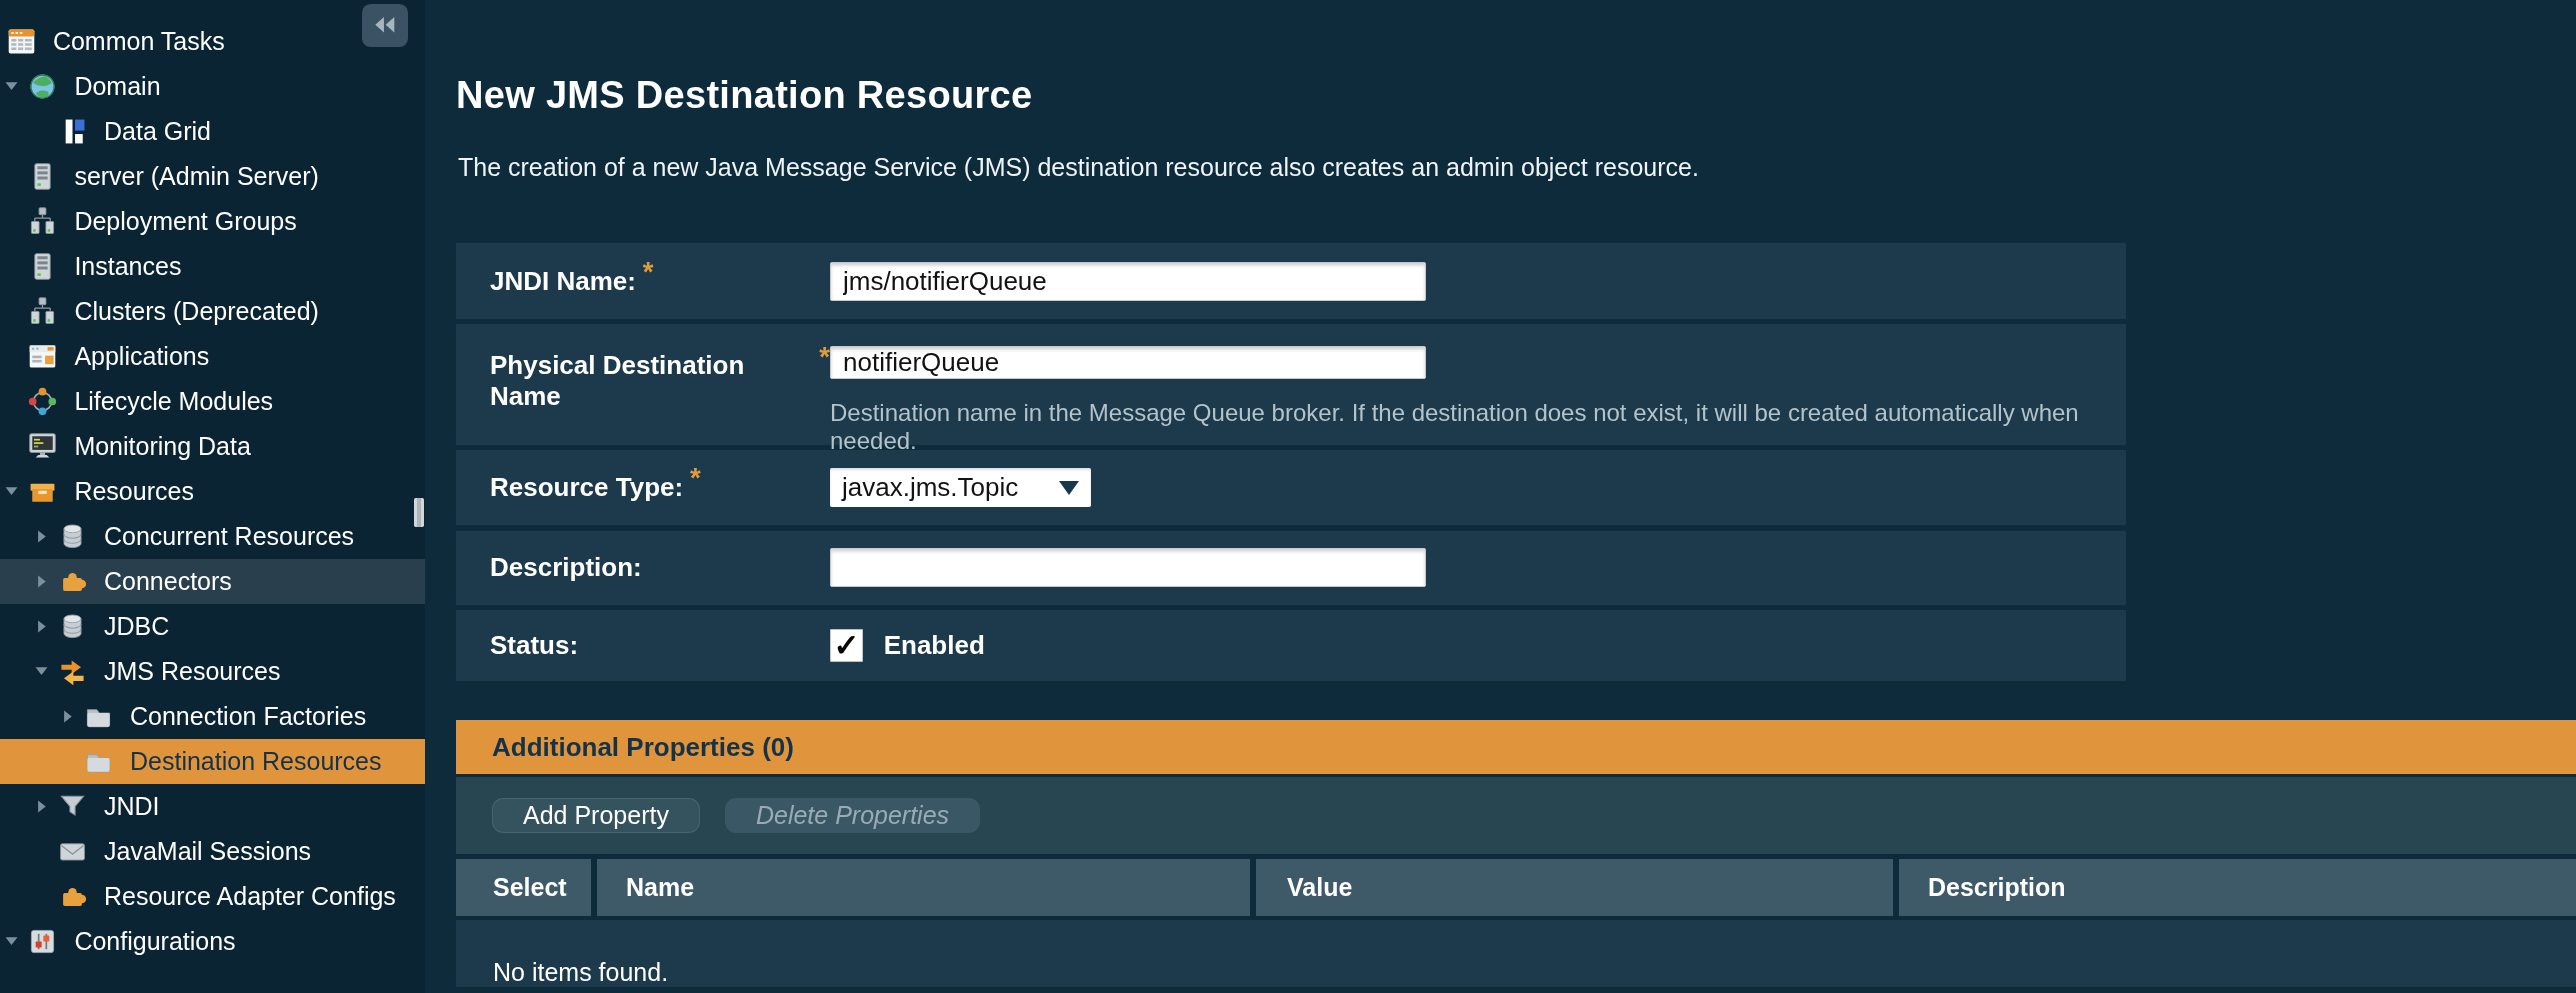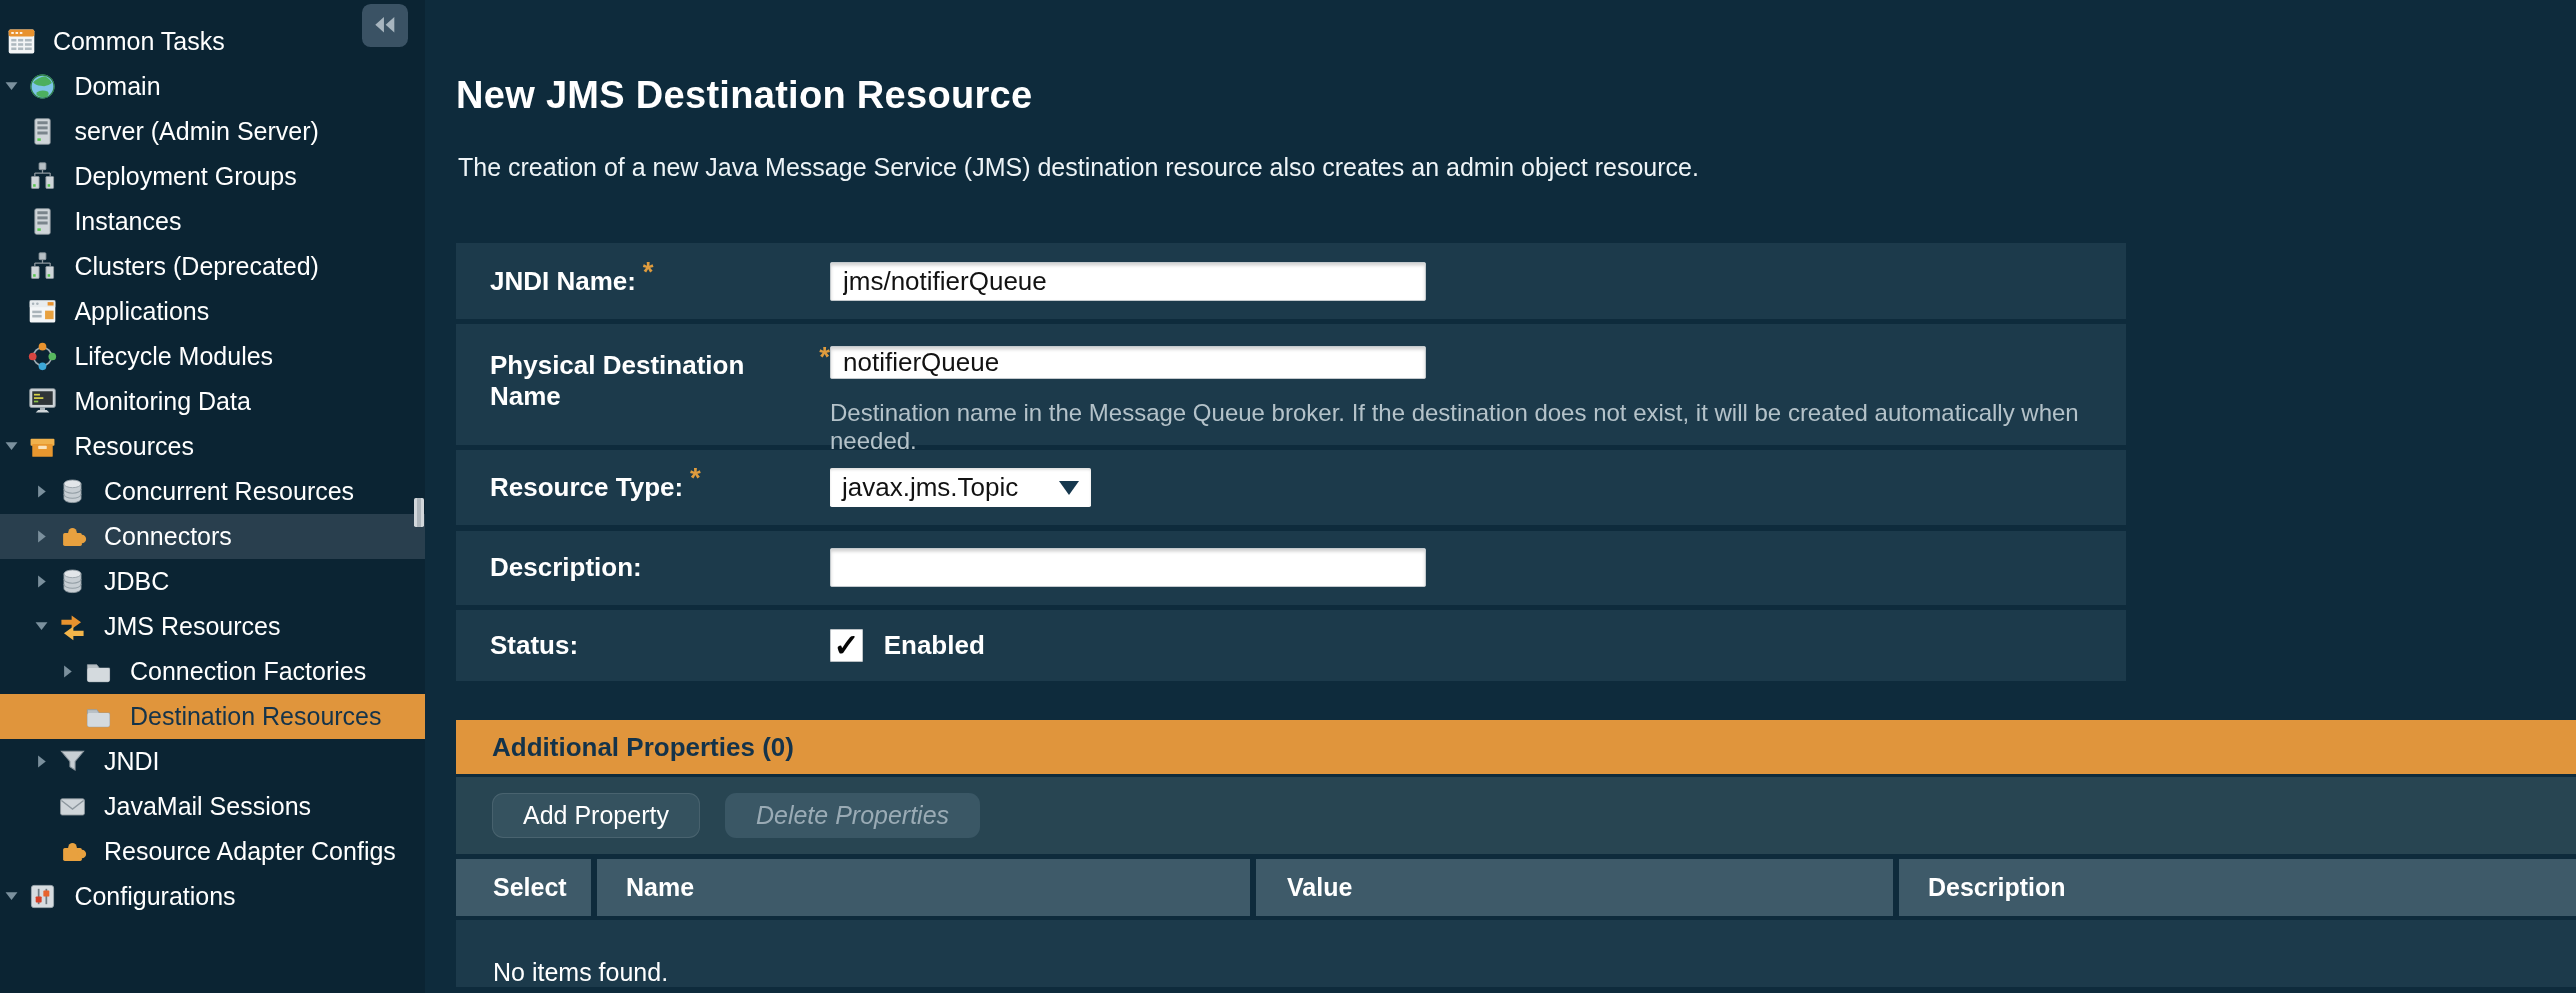--- a/index.html
+++ b/index.html
@@ -51,21 +51,21 @@
     border-top:14.6px solid #16384e;margin-left:17px;}
   .checkbox{width:33px;height:33px;background:#ffffff;border-radius:1.7px;cursor:pointer;flex:none;
     display:flex;align-items:center;justify-content:center;color:#050505;font-size:31px;font-weight:bold;
     box-shadow:inset 0 0 0 0.9px #b9bfc3;}
   .cb-label{margin-left:20.7px;color:#ffffff;font-weight:bold;font-size:26px;}
   
   .props{position:absolute;left:31px;top:698px;right:0;border-radius:25px;}
   .obar{height:54px;background:#e0953c;display:flex;align-items:center;padding-left:36px;}
   .obar span{color:#14334a;font-weight:bold;font-size:26px;}
   .ptoolbar{margin-top:2.6px;height:77px;background:#284552;display:flex;align-items:center;padding-left:36px;}
-  .btn{height:45px;border:none;border-radius:11.2px;padding:0 31px;margin-right:25px;cursor:pointer;
+  .btn{height:35px;border:none;border-radius:11.2px;padding:0 31px;margin-right:25px;cursor:pointer;
     font-family:"Liberation Sans",sans-serif;font-size:25px;}
   .btn.primary{background:#35525f;color:#ffffff;box-shadow:inset 0 0 0 0.9px rgba(255,255,255,.10);}
   .btn.disabled{background:#3a5765;color:#9aabb5;font-style:italic;cursor:default;}
   .thead{margin-top:5.2px;height:57px;display:flex;justify-content:flex-end;}
   .th{background:#3e5a69;color:#ffffff;font-weight:bold;font-size:25px;display:flex;align-items:center;
     box-sizing:border-box;margin-right:6px;}
   .th-0{width:135px;padding-left:37px;}
   .th-1{width:653px;padding-left:29px;}
   .th-2{width:637px;padding-left:31px;}
   .th-3{flex:1;padding-left:29px;margin-right:0;}
@@ -109,20 +109,31 @@
         <span class="ticon">
           <svg width="29" height="29" viewBox="0 0 34 34">
             <circle cx="17" cy="17" r="14" fill="#7ec4e8"></circle>
             <path d="M6 12 Q12 6 20 5 Q26 8 28 13 Q22 18 15 16 Q9 16 6 12Z" fill="#4caf5f"></path>
             <path d="M10 24 Q16 20 23 23 Q26 26 22 29 Q15 31 10 27Z" fill="#4caf5f"></path>
             <circle cx="17" cy="17" r="13.5" fill="none" stroke="#2e7d43" stroke-width="1.5"></circle>
           </svg>
         </span>
         <span class="tlabel">Domain</span>
       </div>
+      <div class="trow lvl1">
+        <span class="exp"></span>
+        <span class="ticon">
+          <svg width="29" height="29" viewBox="0 0 34 34">
+            <rect x="9" y="3" width="8" height="28" fill="#fff"></rect>
+            <rect x="20" y="3" width="11" height="13" fill="#3b6fd4"></rect>
+            <rect x="20" y="20" width="9" height="11" fill="#fff"></rect>
+          </svg>
+        </span>
+        <span class="tlabel">Data Grid</span>
+      </div>
       <div class="trow lvl0">
         <span class="exp"></span>
         <span class="ticon">
           <svg width="29" height="29" viewBox="0 0 34 34">
             <rect x="8" y="2" width="18" height="30" rx="2" fill="#cfd5d9" stroke="#8d979e"></rect>
             <rect x="11" y="5" width="12" height="3.5" fill="#7a858c"></rect>
             <rect x="11" y="11" width="12" height="3.5" fill="#7a858c"></rect>
             <rect x="11" y="17" width="12" height="3.5" fill="#7a858c"></rect>
             <rect x="11" y="25" width="4" height="3" fill="#57c84f"></rect>
           </svg>

